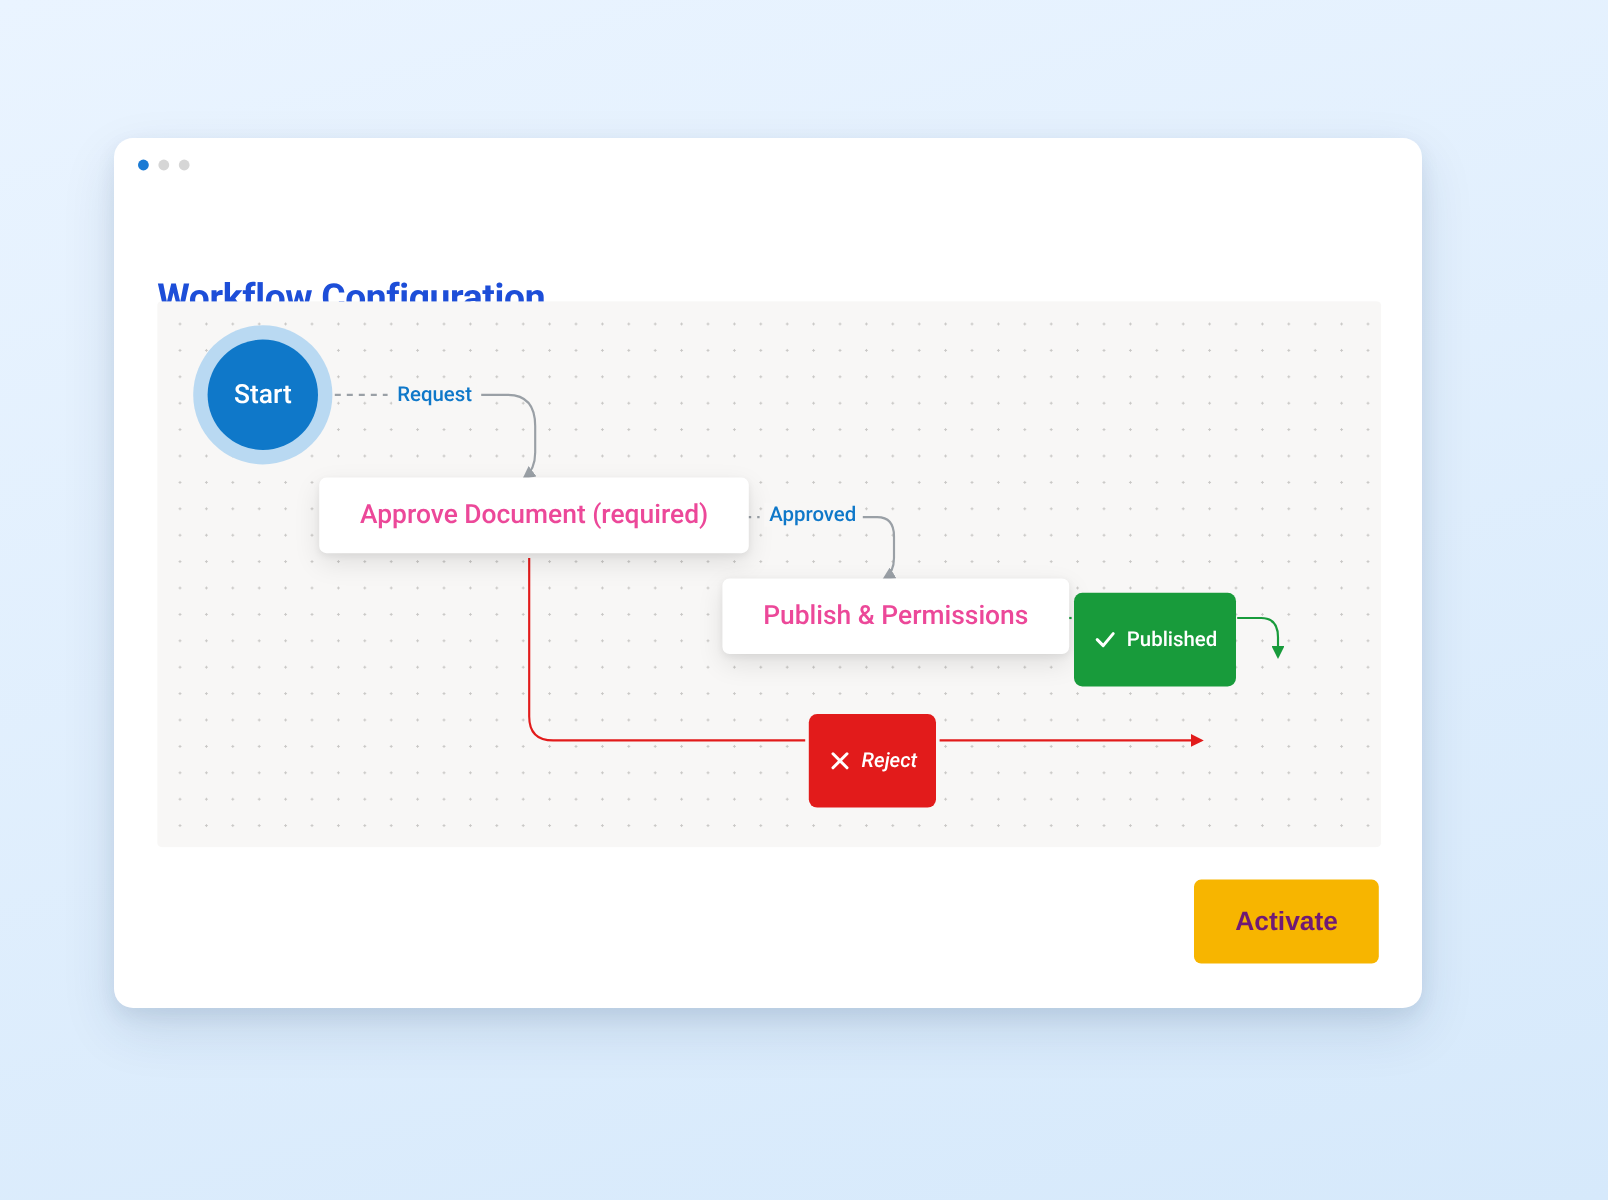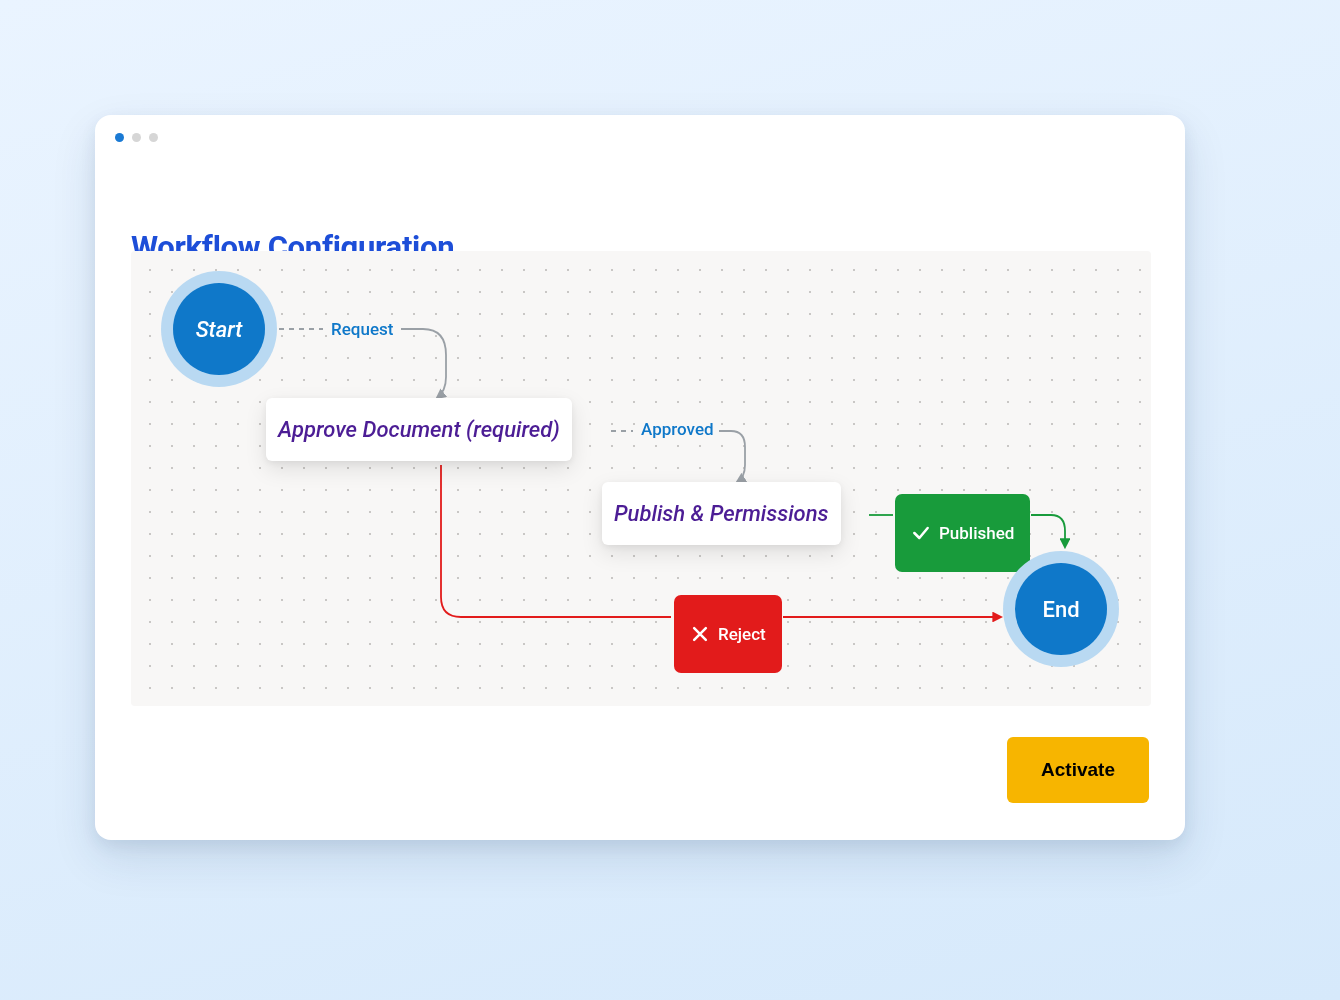--- a/index.html
+++ b/index.html
@@ -65,33 +65,32 @@
   }
   .circle-inner {
     width: 92px; height: 92px;
     border-radius: 50%;
     background: #0f78c9;
     display: flex; align-items: center; justify-content: center;
     color: #fff;
     font-size: 22px;
     font-weight: 500;
   }
-  .start-node { left: 30px; top: 20px; font-style: italic; }
+  .start-node { left: 30px; top: 20px; }
   .end-node   { left: 872px; top: 300px; }
   .task-box {
     position: absolute;
     background: #fff;
     border-radius: 6px;
     box-shadow: 0 8px 22px rgba(0,0,0,0.10), 0 2px 6px rgba(0,0,0,0.06);
     font-size: 22px;
     font-weight: 500;
-    color: #4c1d95;
-    padding: 19px 12px;
+    color: #ec4899;
+    padding: 19px 34px;
     white-space: nowrap;
-    font-style: italic;
   }
   .approve-box { left: 135px; top: 147px; }
   .publish-box { left: 471px; top: 231px; }
   .edge-label {
     position: absolute;
     font-size: 17px;
     font-weight: 500;
     color: #0f78c9;
     background: #f8f7f6;
     padding: 0 4px;
@@ -104,29 +103,29 @@
     border-radius: 7px;
     color: #fff;
     font-size: 17px;
     font-weight: 500;
     display: flex;
     align-items: center;
     gap: 8px;
     padding: 29px 16px;
   }
   .pill-green { background: #189b3b; left: 764px; top: 243px; }
-  .pill-red   { background: #e21b1b; left: 543px; top: 344px; }
+  .pill-red   { background: #e21b1b; left: 543px; top: 344px; font-style: italic; }
   .icon-svg { width: 20px; height: 20px; }
   .activate-btn {
     position: absolute;
     right: 36px;
     bottom: 37px;
     background: #f7b500;
-    color: #000000;
-    font-size: 19px;
+    color: #701a75;
+    font-size: 22px;
     font-weight: 600;
     padding: 22px 34px;
     border-radius: 6px;
     border: none;
     cursor: pointer;
   }
   svg.edges {
     position: absolute;
     left: 0; top: 0;
     width: 1020px; height: 455px;
@@ -197,21 +196,18 @@
       <span>Published</span>
     </div>
 
     <div class="status-pill pill-red">
       <svg class="icon-svg" viewBox="0 0 24 24">
         <path d="M5 5 L19 19 M19 5 L5 19" stroke="#fff" stroke-width="3" fill="none" stroke-linecap="round"></path>
       </svg>
       <span>Reject</span>
     </div>
 
-    <div class="circle-outer end-node">
-      <div class="circle-inner">End</div>
-    </div>
 
   </div>
 
   <button class="activate-btn">Activate</button>
 
 </div>
 
 </body></html>

